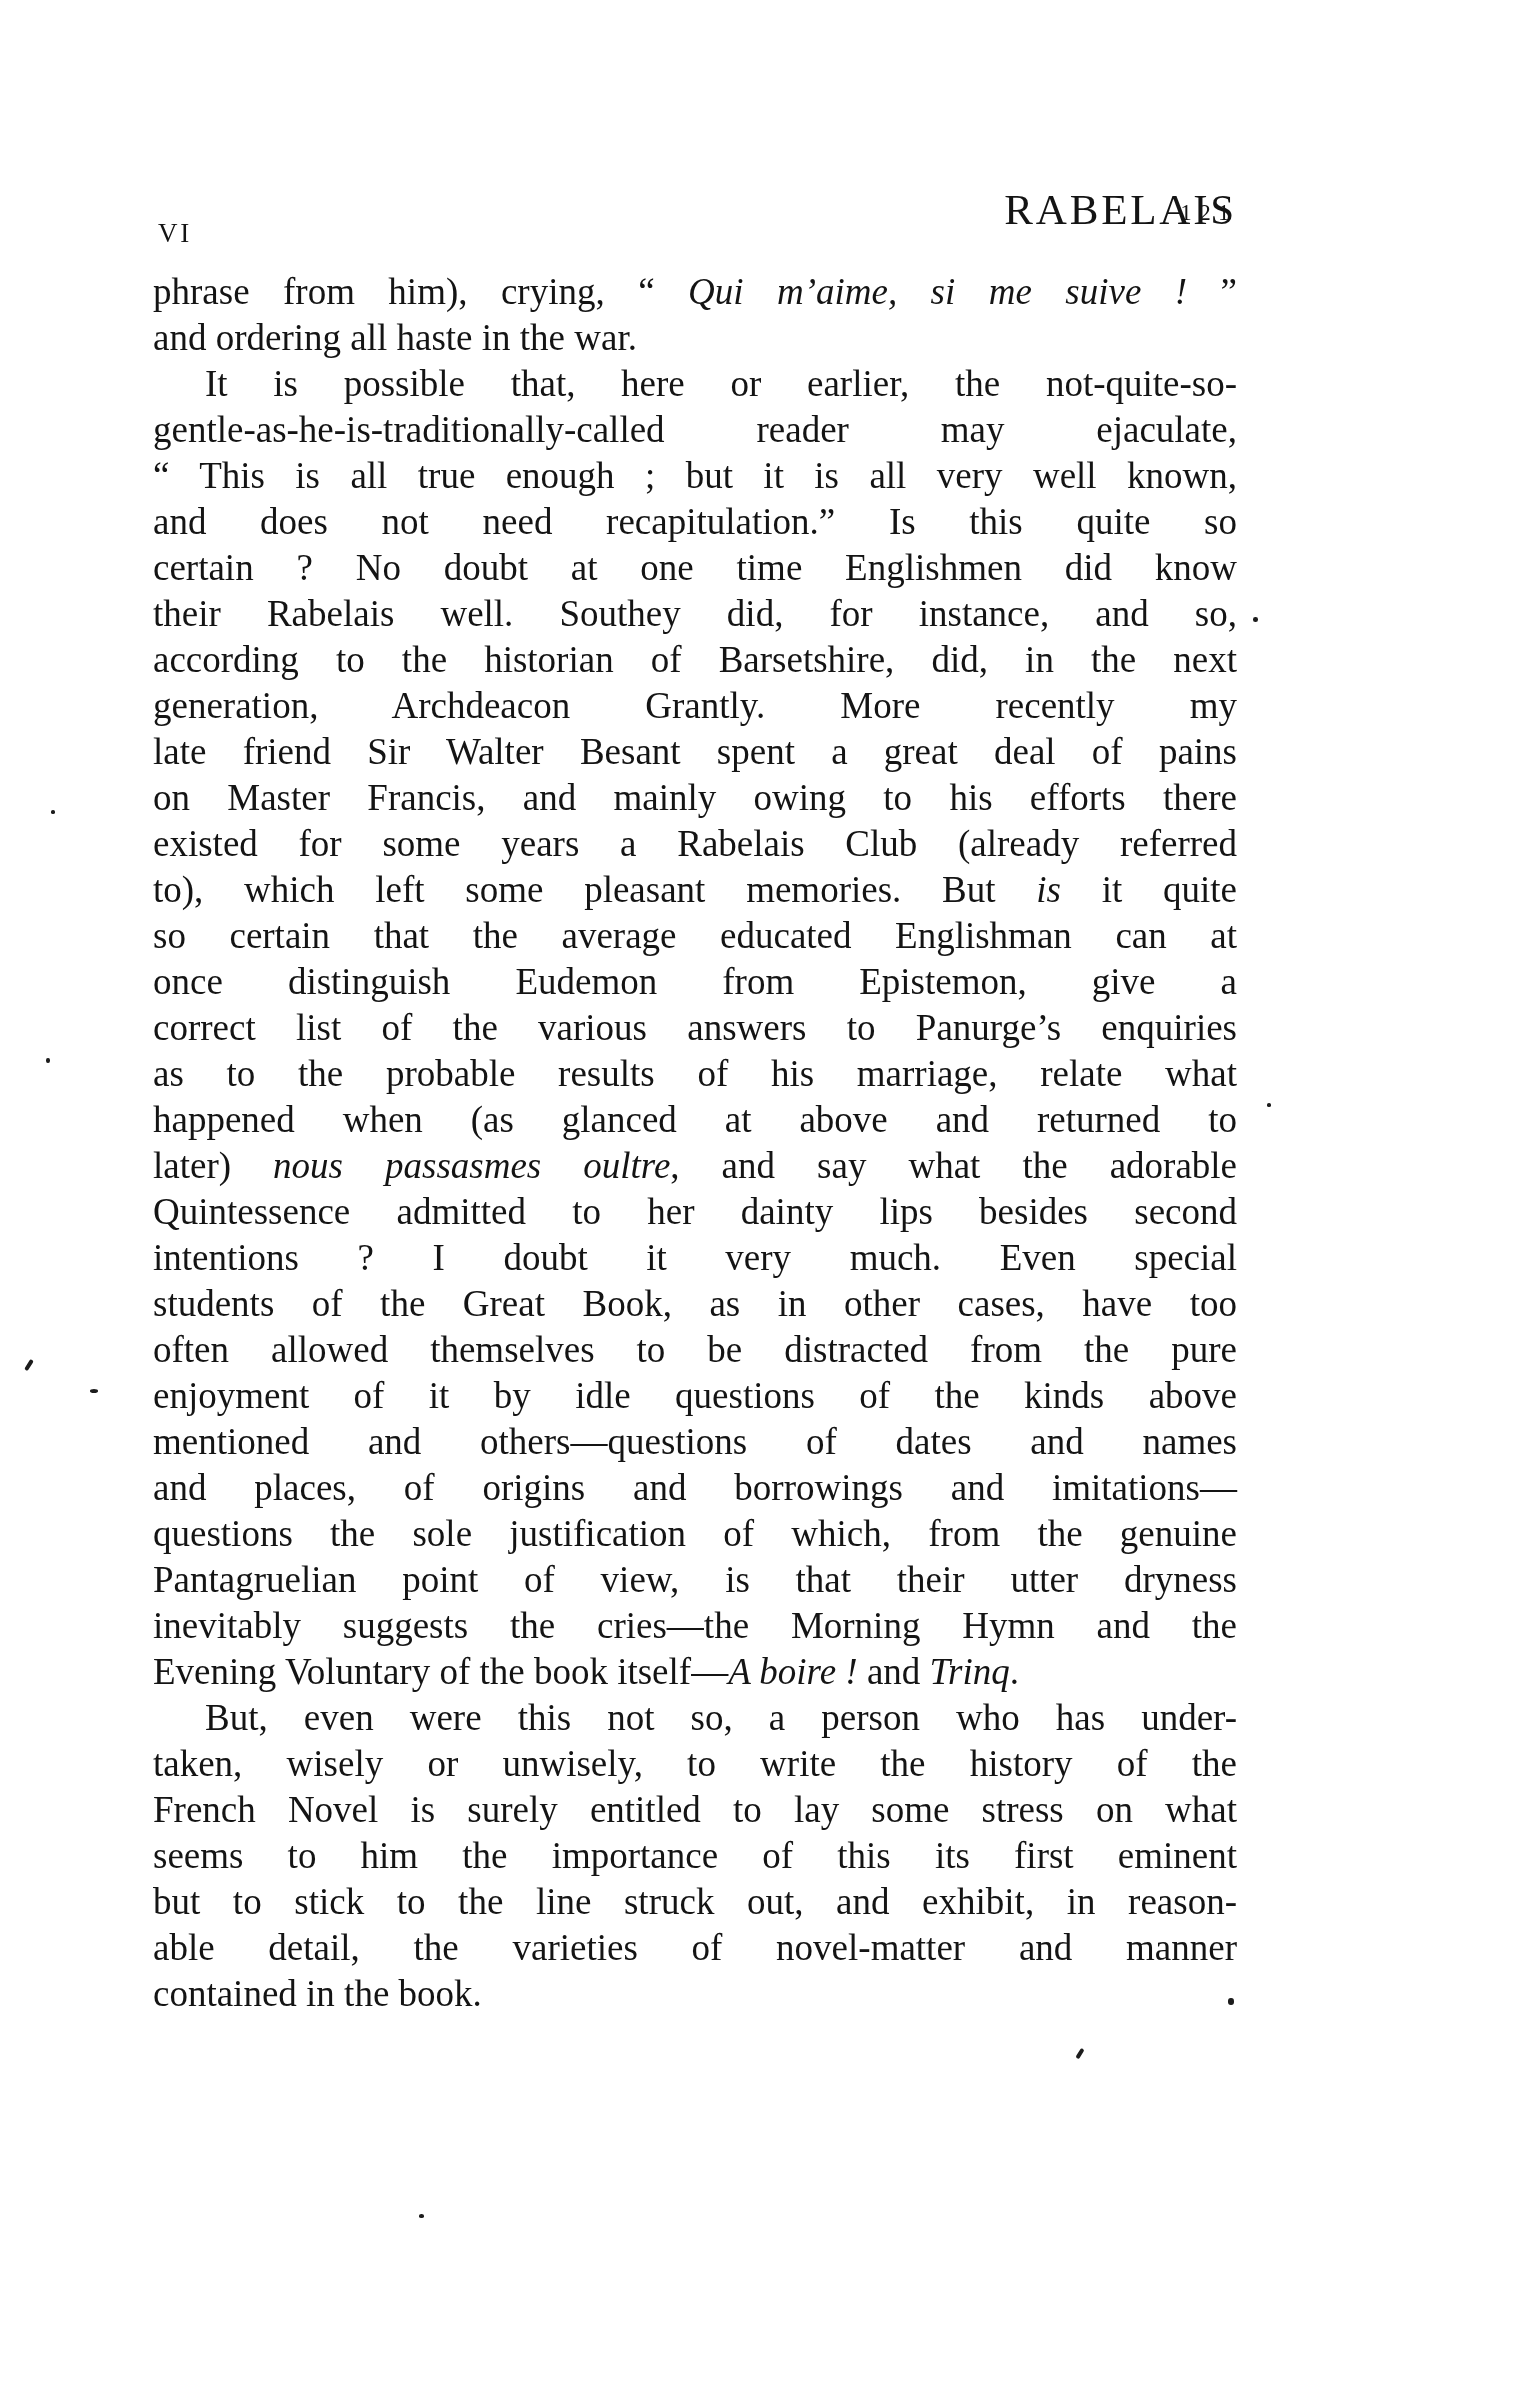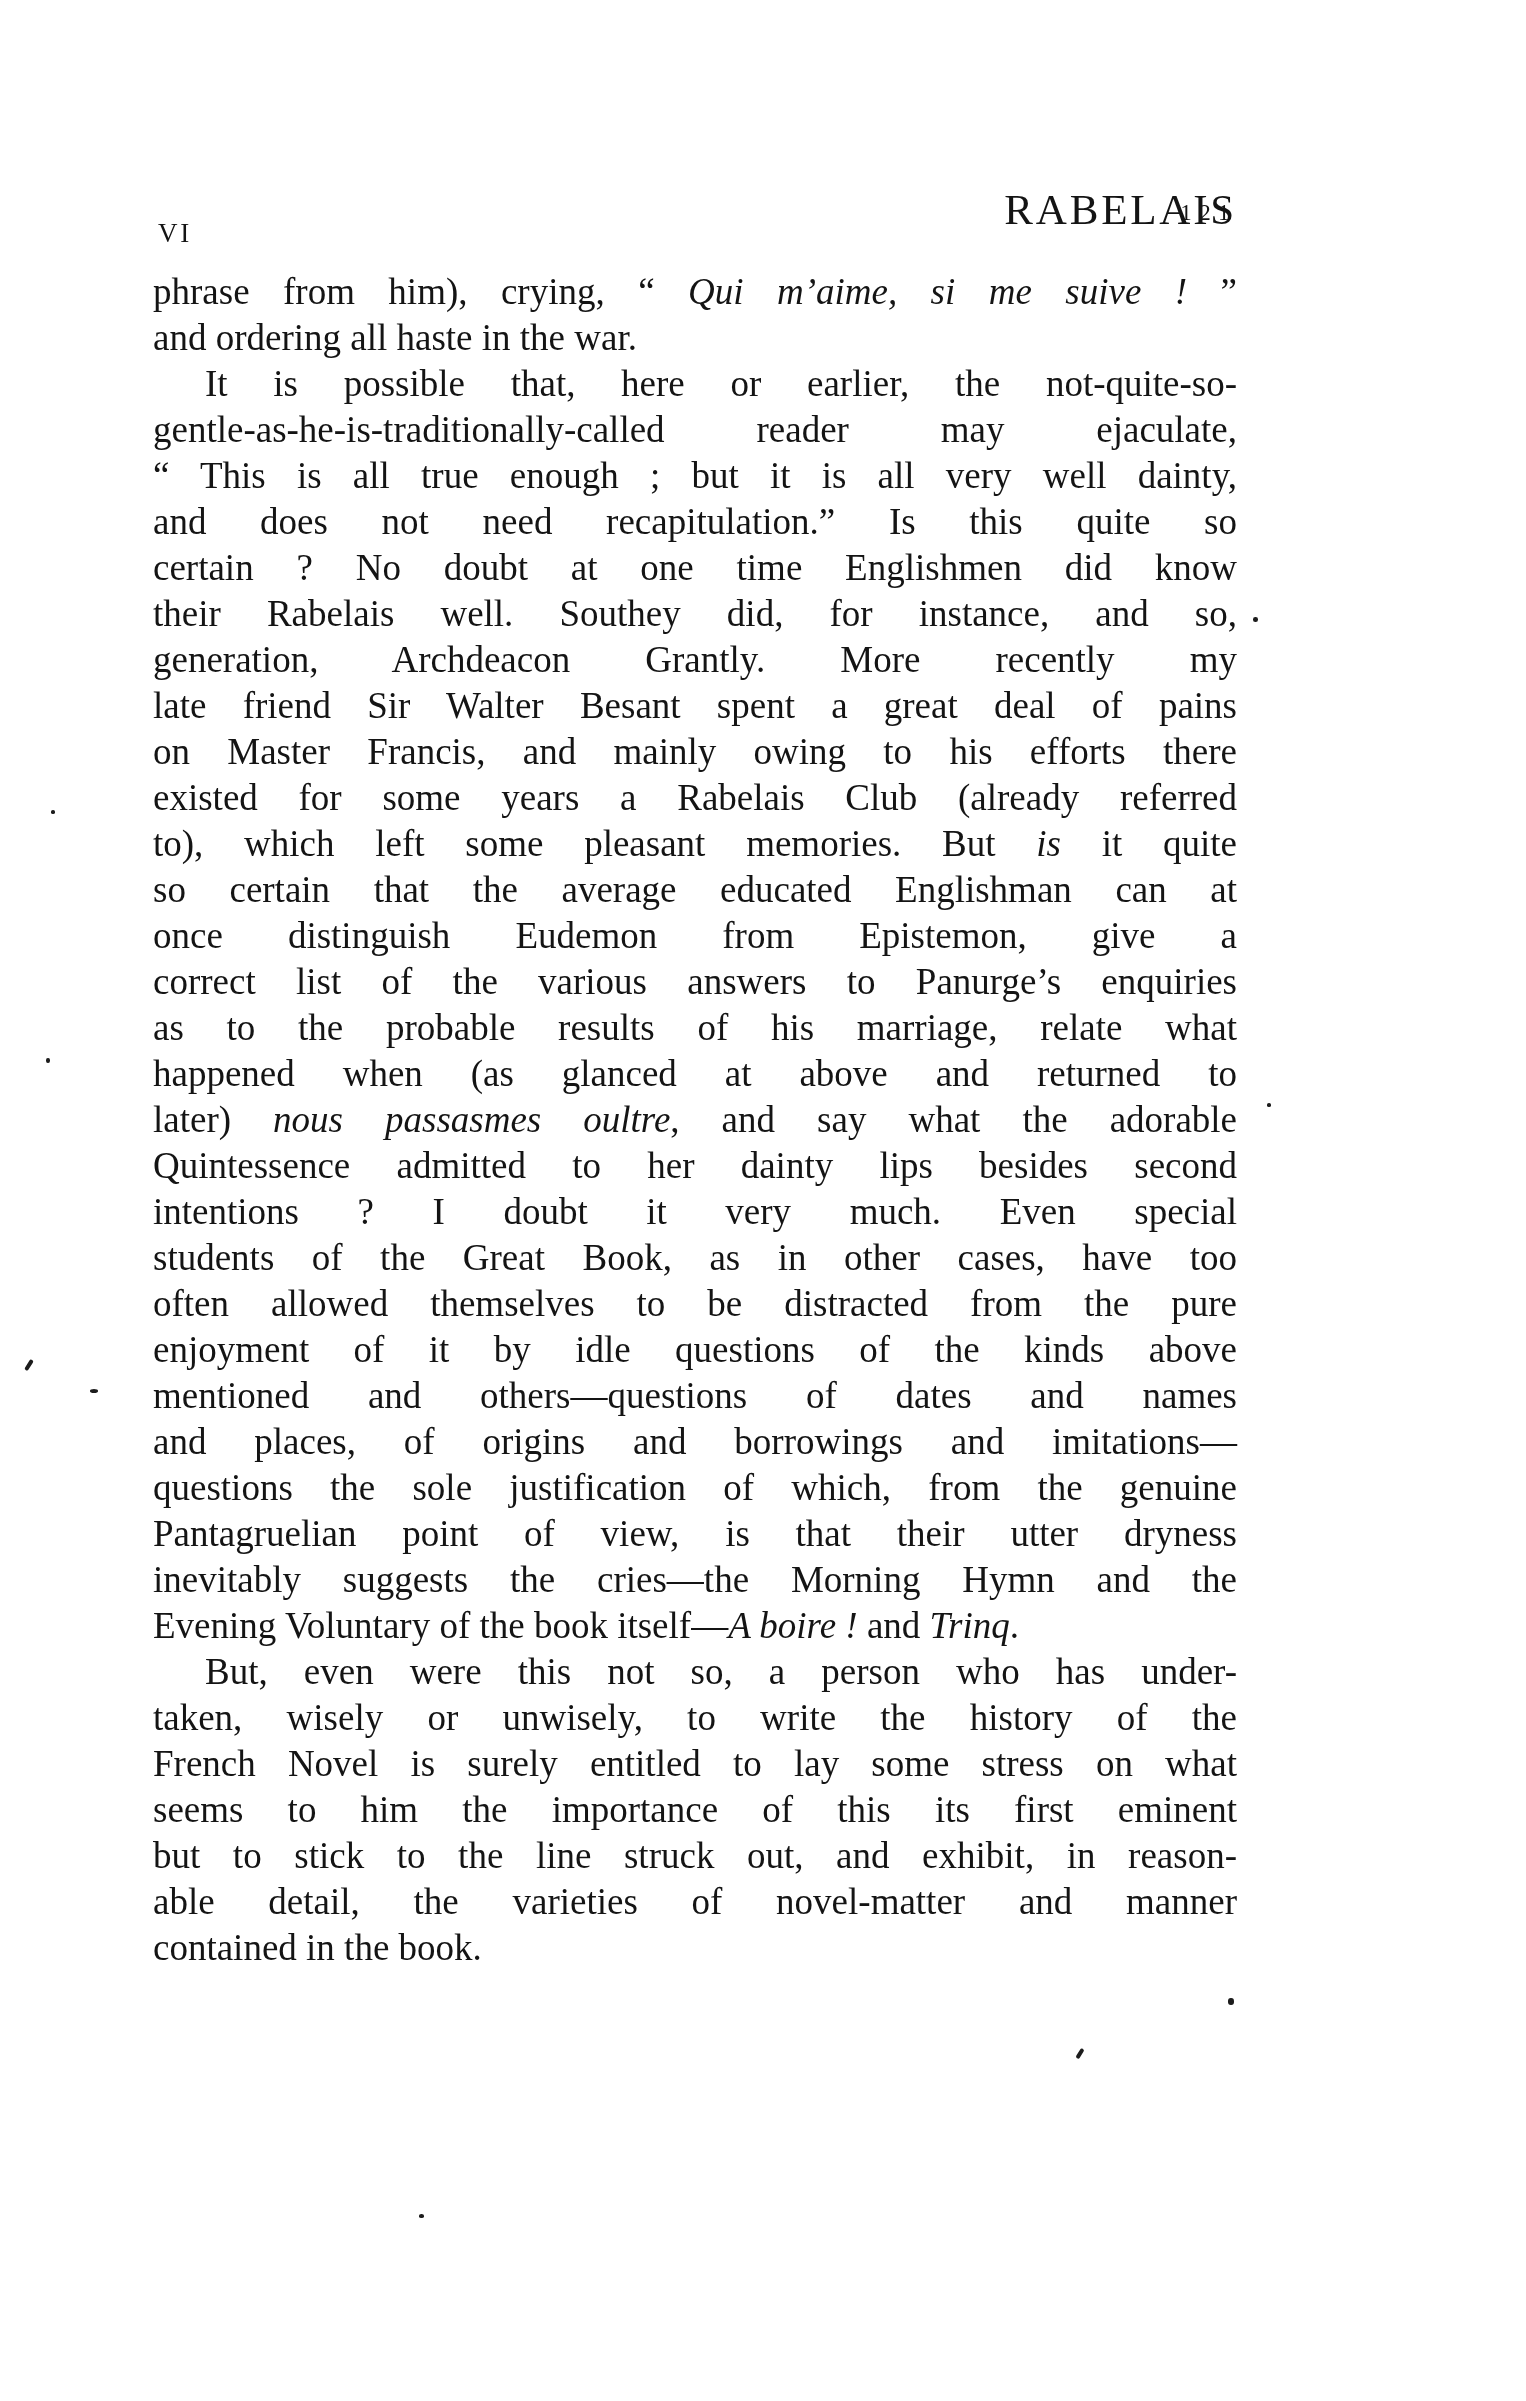--- a/index.html
+++ b/index.html
@@ -45,24 +45,25 @@
   <div class="running-head">
     <div class="chapter-number">VI</div>
     <div class="running-title">RABELAIS</div>
     <div class="page-number">121</div>
   </div>
   <div class="page-text">
       <div class="line"><span>phrase from him), crying, “ </span><span class="it">Qui m’aime, si me suive !</span><span> ”</span></div>
       <div class="line last"><span>and ordering all haste in the war.</span></div>
       <div class="line indent"><span>It is possible that, here or earlier, the not-quite-so-</span></div>
       <div class="line"><span>gentle-as-he-is-traditionally-called reader may ejaculate,</span></div>
-      <div class="line"><span>“ This is all true enough ; but it is all very well dainty,</span></div>
+      <div class="line"><span>“ This is all true enough ; but it is all very well known,</span></div>
       <div class="line"><span>and does not need recapitulation.”  Is this quite so</span></div>
       <div class="line"><span>certain ?  No doubt at one time Englishmen did know</span></div>
       <div class="line"><span>their Rabelais well.  Southey did, for instance, and so,</span></div>
+      <div class="line"><span>according to the historian of Barsetshire, did, in the next</span></div>
       <div class="line"><span>generation, Archdeacon Grantly.  More recently my</span></div>
       <div class="line"><span>late friend Sir Walter Besant spent a great deal of pains</span></div>
       <div class="line"><span>on Master Francis, and mainly owing to his efforts there</span></div>
       <div class="line"><span>existed for some years a Rabelais Club (already referred</span></div>
       <div class="line"><span>to), which left some pleasant memories.  But </span><span class="it">is</span><span> it quite</span></div>
       <div class="line"><span>so certain that the average educated Englishman can at</span></div>
       <div class="line"><span>once distinguish Eudemon from Epistemon, give a</span></div>
       <div class="line"><span>correct list of the various answers to Panurge’s enquiries</span></div>
       <div class="line"><span>as to the probable results of his marriage, relate what</span></div>
       <div class="line"><span>happened when (as glanced at above and returned to</span></div>

